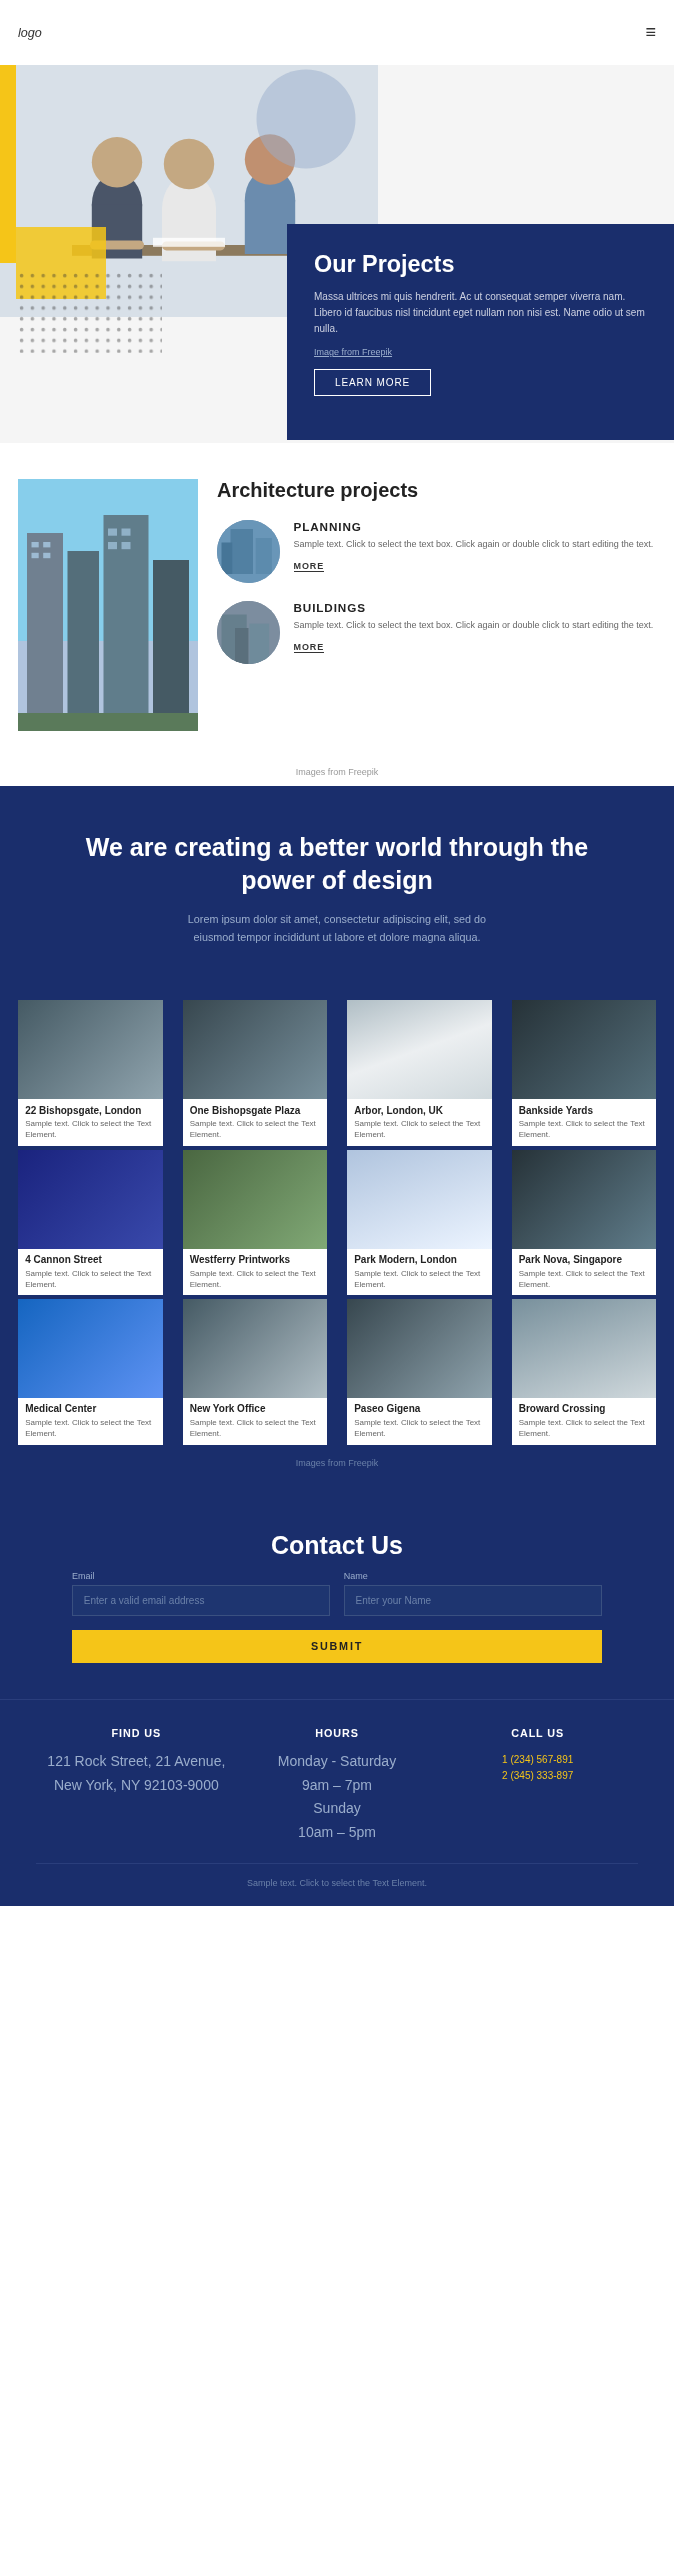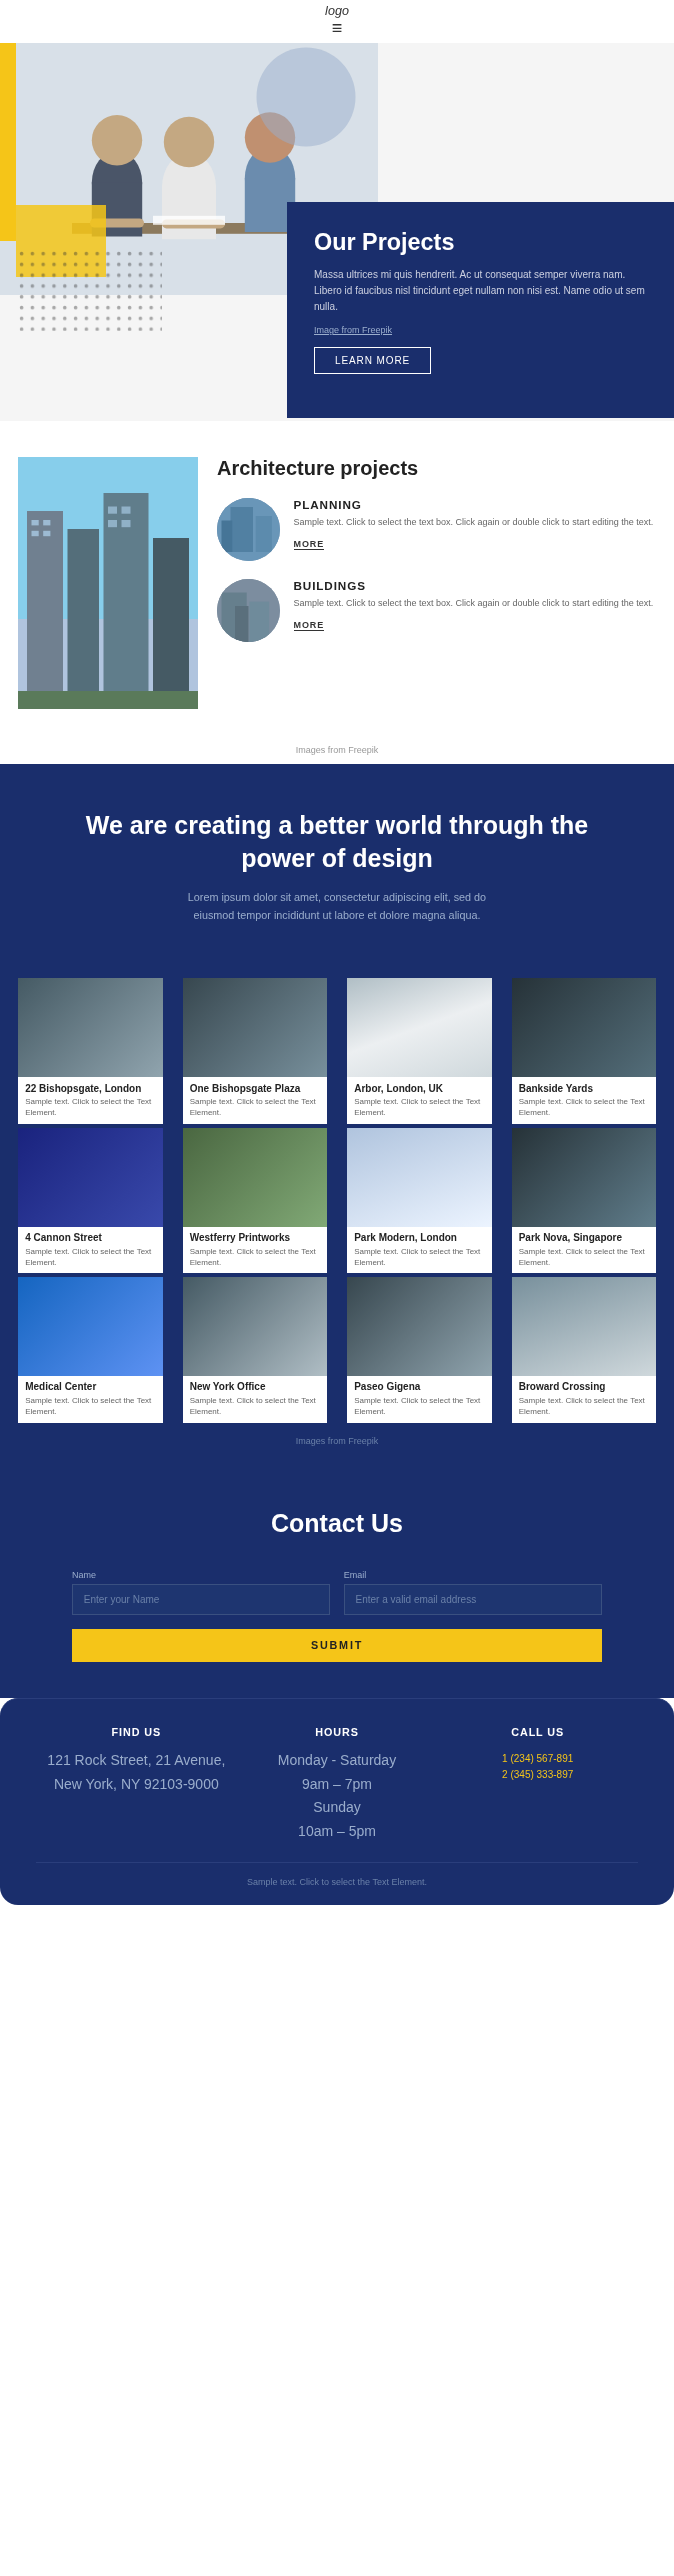--- a/index.html
+++ b/index.html
@@ -3,23 +3,22 @@
   <meta charset="utf-8">
   <style>
     * { margin: 0; padding: 0; box-sizing: border-box; }
     body { font-family: Arial, sans-serif; width: 674px; background: #fff; overflow-x: hidden; }
 
     
     .header {
       display: flex;
       justify-content: space-between;
       align-items: center;
-      padding: 4px 18px;
+      padding: 22px 18px;
       background: #fff;
-      flex-direction: column;
     }
     .header-logo { font-size: 12.6px; color: #333; font-style: italic; }
     .hamburger { font-size: 18px; color: #333; cursor: pointer; }
 
     
     .hero {
       position: relative;
       width: 674px;
       height: 378px;
       overflow: hidden;
@@ -252,21 +251,21 @@
     
     .contact-section {
       background: #1a2e6c;
       padding: 36px 72px;
       text-align: center;
     }
     .contact-section h2 {
       font-size: 25px;
       font-weight: 700;
       color: #fff;
-      margin-bottom: 32px;
+      margin-bottom: 11px;
     }
     .contact-form {
       display: flex;
       gap: 13.5px;
       margin-bottom: 13.5px;
     }
     .form-group {
       flex: 1;
       text-align: left;
     }
@@ -296,21 +295,20 @@
       border: none;
       cursor: pointer;
       text-transform: uppercase;
     }
 
     
     .footer {
       background: #1a2e6c;
       border-top: 0.9px solid #2a3e7c;
       padding: 27px 36px 18px;
-      border-radius: 18px;
     }
     .footer-cols {
       display: flex;
       justify-content: space-between;
       margin-bottom: 18px;
     }
     .footer-col {
       flex: 1;
       text-align: center;
     }
@@ -559,26 +557,26 @@
   </div>
   <div class="freepik-note">
     <span>Images from Freepik</span>
   </div>
 </section>
 
 <section class="contact-section">
   <h2>Contact Us</h2>
   <div class="contact-form">
     <div class="form-group">
+      <label>Email</label>
+      <input type="email" placeholder="Enter a valid email address" style="">
+    </div>
+    <div class="form-group">
       <label>Name</label>
       <input type="text" placeholder="Enter your Name" style="">
-    </div>
-    <div class="form-group">
-      <label>Email</label>
-      <input type="email" placeholder="Enter a valid email address" style="">
     </div>
   </div>
   <button class="btn-submit">SUBMIT</button>
 </section>
 
 <footer class="footer">
   <div class="footer-cols">
     <div class="footer-col">
       <h4>FIND US</h4>
       <p>121 Rock Street, 21 Avenue, New York, NY 92103-9000</p>

